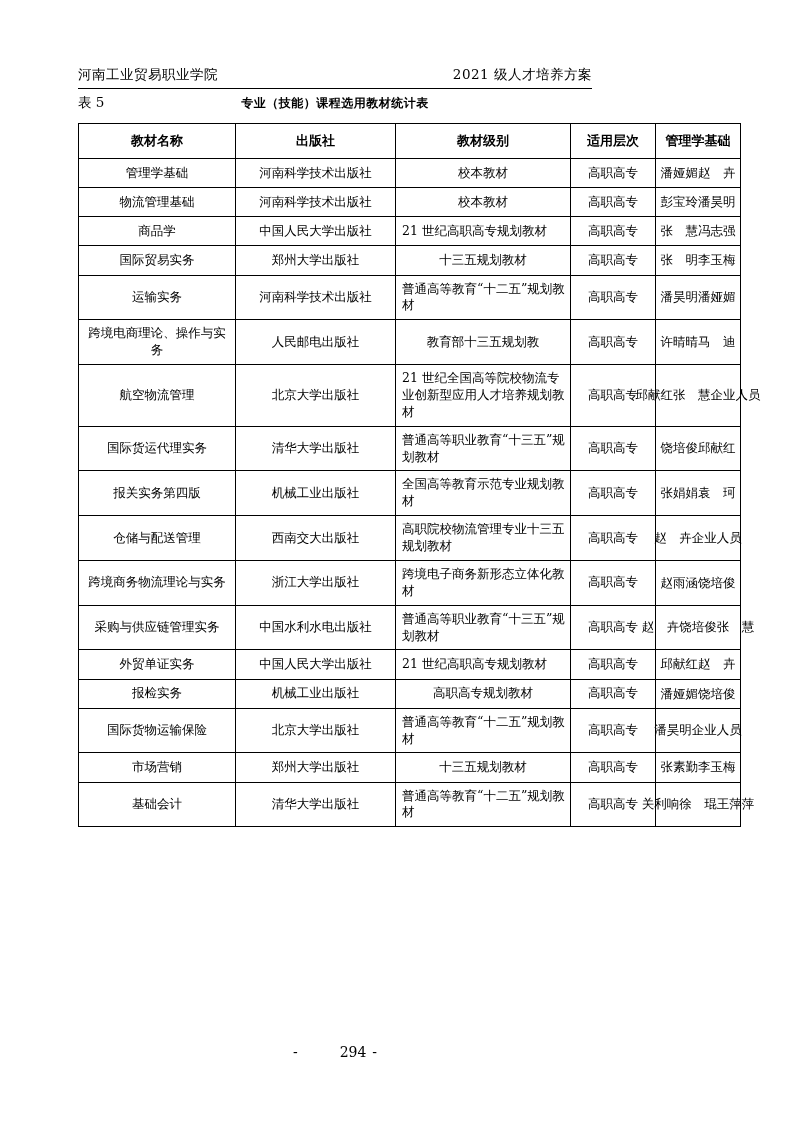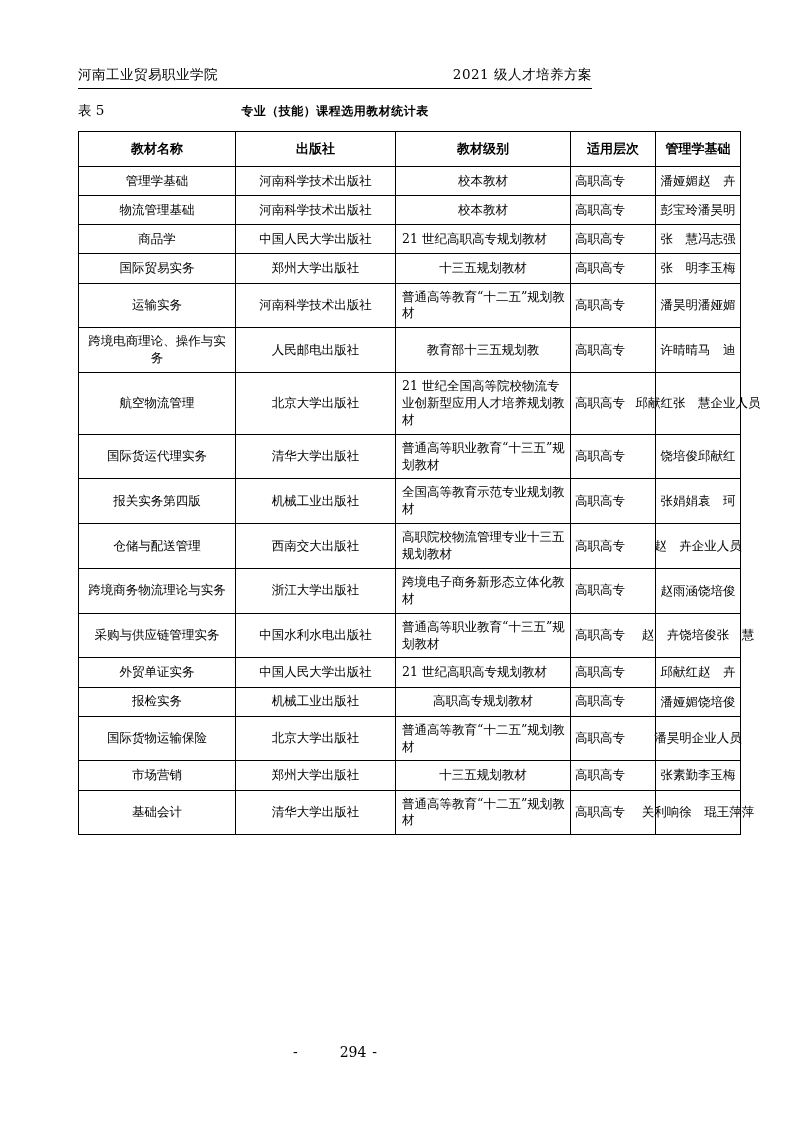--- a/index.html
+++ b/index.html
@@ -31,21 +31,21 @@
     border-bottom: 1.4px solid #000;
     padding-bottom: 4px;
     letter-spacing: 0.5px;
   }
   .doc-header .left { white-space: nowrap; }
   .doc-header .right { white-space: nowrap; }
 
   
   .caption-row {
     position: relative;
-    margin-top: 10px;
+    margin-top: 2px;
     height: 24px;
   }
   .caption-label {
     position: absolute;
     left: 0;
     top: 3px;
     font-family: "DejaVu Serif", "Liberation Serif", serif;
     font-size: 13.5px;
   }
   .caption-title {
@@ -76,21 +76,21 @@
     font-weight: bold;
     text-align: center;
     font-size: 13px;
     height: 26px;
     padding: 4px 2px;
   }
   .c-name   { width: 152px; text-align: center; }
   .c-pub    { width: 155px; text-align: center; }
   .c-level  { width: 170px; text-align: left; padding-left: 6px !important; }
   .c-level.ctr { text-align: center; padding-left: 4px !important; }
-  .c-tier   { width: 80px;  text-align: left; }
+  .c-tier   { width: 80px;  text-align: center; }
   .c-teach  { width: 80px;  text-align: center; }
 
   .teachers {
     display: flex;
     flex-direction: row;
     align-items: center;
     justify-content: center;
     line-height: 1.45;
   }
   .teachers span { white-space: nowrap; }

